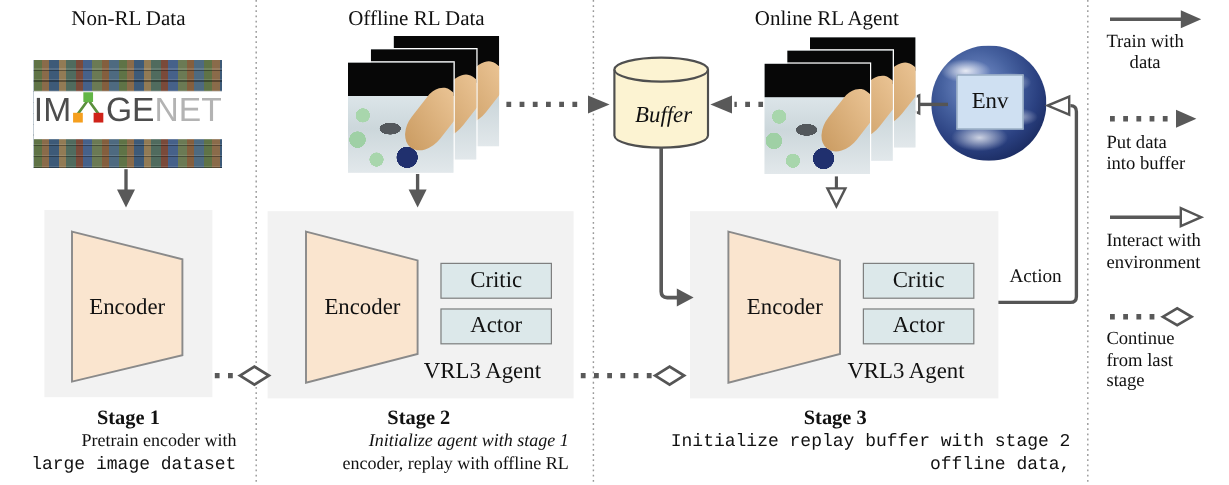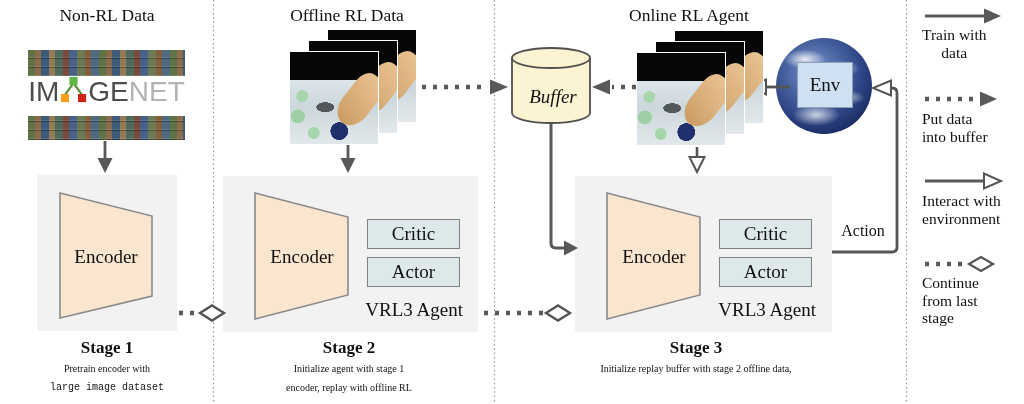--- a/index.html
+++ b/index.html
@@ -4,22 +4,22 @@
 <style>
   html,body{margin:0;padding:0;background:#fff;}
   #canvas{position:relative;width:1024px;height:404px;background:#fff;overflow:hidden;
           font-family:"Liberation Serif", serif;color:#111;}
   .stagebox{position:absolute;background:#f2f2f2;z-index:0;}
   svg.layer{position:absolute;left:0;top:0;z-index:2;}
   .lbl{position:absolute;z-index:3;text-align:center;}
   .sec-title{font-size:17.5px;}
   .node-lbl{font-size:19px;}
   .stage-name{font-size:17px;font-weight:bold;}
-  .caption{font-size:10px;line-height:19px;}
-  .agent-lbl{font-size:19px;text-align:right;}
+  .caption{font-size:15px;line-height:19px;text-align:right;}
+  .agent-lbl{font-size:19px;text-align:center;}
   .action-lbl{font-size:16px;}
   .leg-text{position:absolute;left:922px;z-index:3;font-size:15.5px;line-height:17.5px;text-align:left;}
   .module{position:absolute;z-index:3;background:#dce8ea;border:1.5px solid #7f7f7f;
           display:flex;align-items:center;justify-content:center;font-size:19px;box-sizing:border-box;}
   
   .imagenet{position:absolute;left:28px;top:50px;width:157px;height:90px;z-index:3;overflow:hidden;
     background-image:
       repeating-linear-gradient(0deg, rgba(0,0,0,0.35) 0 1px, rgba(255,255,255,0.12) 1px 2px, transparent 2px 9px),
       repeating-linear-gradient(90deg,#5f7346 0 7px,#8a6b4a 7px 13px,#3d5a78 13px 21px,#927b55 21px 27px,#506b5e 27px 35px,#7a4a3a 35px 41px,#46618a 41px 49px,#6b7a54 49px 57px,#845f3e 57px 63px,#4e6a80 63px 71px);}
   .im-band{position:absolute;left:0;top:26px;width:100%;height:40px;background:#fff;
@@ -201,25 +201,25 @@
   </div>
 
   <div class="lbl agent-lbl" style="left:341px;top:299px;width:122px;">VRL3 Agent</div>
   <div class="lbl agent-lbl" style="left:694px;top:299px;width:122px;">VRL3 Agent</div>
 
   <div class="lbl stage-name" style="left:17px;top:338px;width:180px;">Stage 1</div>
   <div class="lbl caption" style="left:17px;top:359px;width:180px;">Pretrain encoder with</div>
   <div class="lbl caption" style="left:17px;top:378px;width:180px;font-family:Liberation Mono, monospace;">large image dataset</div>
 
   <div class="lbl stage-name" style="left:224px;top:338px;width:250px;">Stage 2</div>
-  <div class="lbl caption" style="left:224px;top:359px;width:250px;">Initialize agent with stage 1</div>
+  <div class="lbl caption" style="left:224px;top:359px;width:250px;font-style:italic;">Initialize agent with stage 1</div>
   <div class="lbl caption" style="left:224px;top:378px;width:250px;">encoder, replay with offline RL</div>
 
   <div class="lbl stage-name" style="left:500px;top:338px;width:392px;">Stage 3</div>
-  <div class="lbl caption" style="left:500px;top:359px;width:392px;">Initialize replay buffer with stage 2 offline data,</div>
+  <div class="lbl caption" style="left:500px;top:359px;width:392px;font-family:Liberation Mono, monospace;">Initialize replay buffer with stage 2 offline data,</div>
 
   <div class="leg-text" style="top:26px;text-align:center;">
     <div>Train with</div>
     <div>data</div>
   </div>
   <div class="leg-text" style="top:192px;">
     <div>Interact with</div>
     <div>environment</div>
   </div>
   <div class="leg-text" style="top:110px;">

